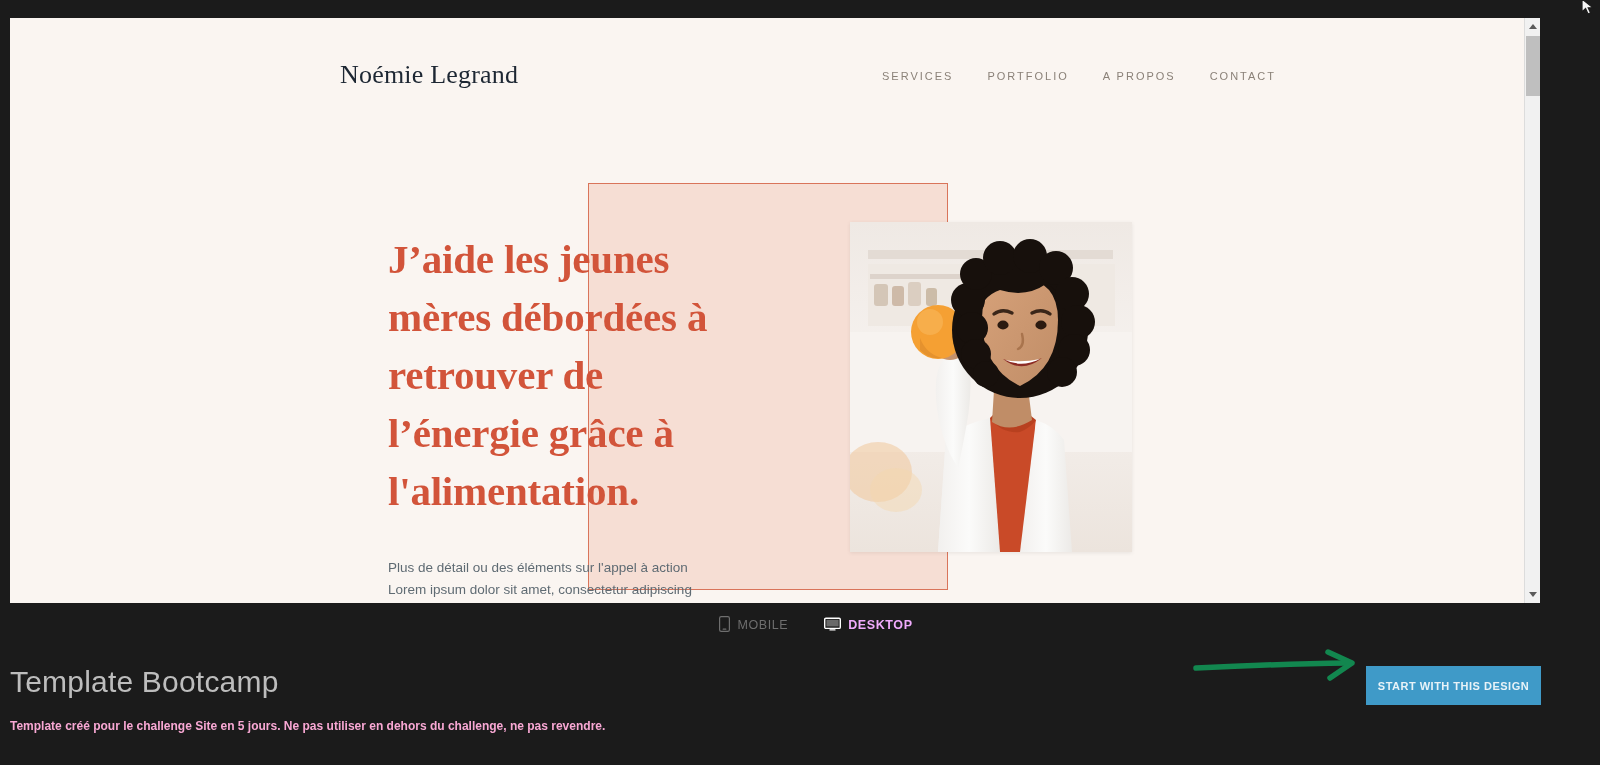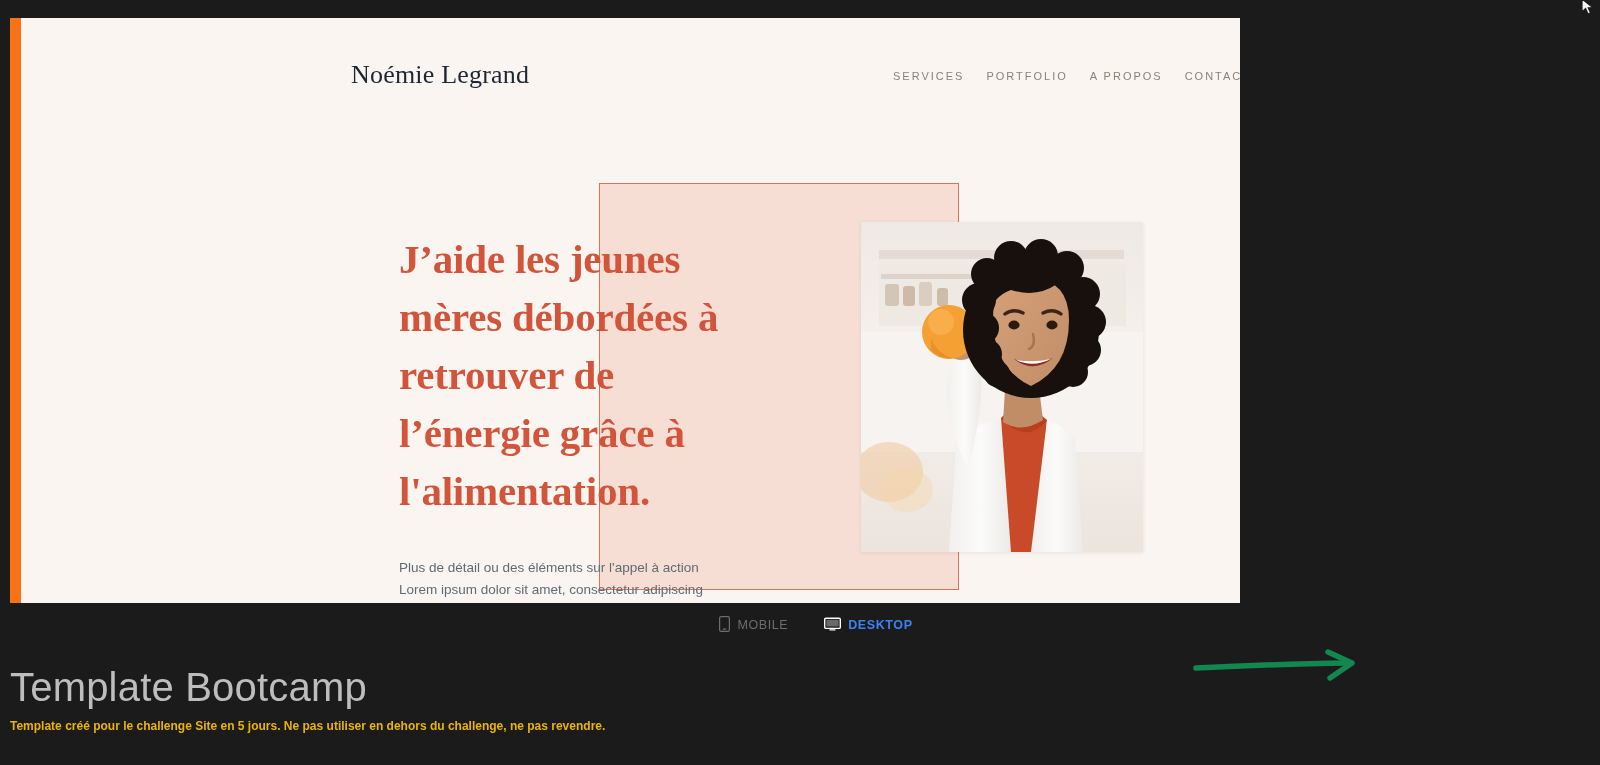--- a/index.html
+++ b/index.html
@@ -9,42 +9,41 @@
     overflow: hidden;
     background: #1b1b1b;
     font-family: "Liberation Sans", sans-serif;
   }
   .app { position: relative; width: 1600px; height: 765px; background: #1b1b1b; }
 
   
   .preview-frame {
     position: absolute;
     left: 10px; top: 18px;
-    width: 1230px; height: 585px;
-    background: #f97316;
+    width: 1530px; height: 585px;
+    background: #a3a3a3;
     overflow: hidden;
-    padding-left: 11px;
   }
   .site { position: relative; width: 1530px; height: 585px; background: #faf5f1; }
 
   
   .site-header {
     position: absolute; left: 0; top: 0;
     width: 1516px; height: 108px;
     display: flex; align-items: center;
   }
   .logo {
     position: absolute; left: 330px; top: 42px;
     font-family: "Liberation Serif", "DejaVu Serif", serif;
     font-size: 26px; color: #1d2733; letter-spacing: .2px;
     white-space: nowrap;
   }
   .nav {
     position: absolute; left: 872px; top: 52px;
-    display: flex; gap: 22px; align-items: center;
+    display: flex; gap: 34px; align-items: center;
   }
   .nav a {
     font-size: 11px; letter-spacing: 2.0px; color: #8a8178;
     text-transform: uppercase; text-decoration: none;
     font-family: "Liberation Sans", sans-serif;
     white-space: nowrap;
   }
 
   
   .pink-block {
@@ -118,33 +117,33 @@
     width: 1600px; height: 44px;
     display: flex; align-items: center; justify-content: center; gap: 36px; padding-left: 32px;
   }
   .device-btn {
     display: flex; align-items: center; gap: 7px;
     font-size: 12.5px; letter-spacing: .6px; cursor: pointer;
     background: none; border: none;
     font-family: "Liberation Sans", sans-serif;
   }
   .device-btn.inactive { color: #6e6e6e; }
-  .device-btn.active { color: #3b82f6; font-weight: bold; }
+  .device-btn.active { color: #f0abfc; font-weight: bold; }
 
   
   .bottom { position: absolute; left: 0; top: 647px; width: 1600px; height: 118px; }
   .brand-title {
     position: absolute; left: 10px; top: 18px;
-    font-size: 40px; color: #bdbdbd; font-weight: normal;
+    font-size: 30px; color: #bdbdbd; font-weight: normal;
     letter-spacing: .2px;
     font-family: "Liberation Sans", sans-serif;
   }
   .brand-sub {
     position: absolute; left: 10px; top: 72px;
-    font-size: 12px; font-weight: bold; color: #eab308;
+    font-size: 12px; font-weight: bold; color: #f9a8d4;
     font-family: "Liberation Sans", sans-serif;
   }
   .start-btn {
     position: absolute; left: 1366px; top: 666px;
     width: 175px; height: 39px;
     background: #3f9ac8; border: none; color: #e8f3f8;
     font-size: 11px; font-weight: bold; letter-spacing: .5px;
     cursor: pointer; display: flex; align-items: center; justify-content: center;
     font-family: "Liberation Sans", sans-serif;
   }
@@ -299,14 +298,15 @@
   <div class="bottom">
     <div class="brand-title">Template Bootcamp</div>
     <div class="brand-sub">Template créé pour le challenge Site en 5 jours. Ne pas utiliser en dehors du challenge, ne pas revendre.</div>
   </div>
 
   <svg class="arrow-svg" width="170" height="42" viewBox="0 0 170 42">
     <path d="M4 20 Q86 16 156 15" stroke="#12874f" stroke-width="5.5" fill="none" stroke-linecap="round"></path>
     <path d="M136 4 L160 15 L138 30" stroke="#12874f" stroke-width="5.5" fill="none" stroke-linecap="round" stroke-linejoin="round"></path>
   </svg>
 
+  <button class="start-btn">START WITH THIS DESIGN</button>
 
 </div>
 
 </body></html>

